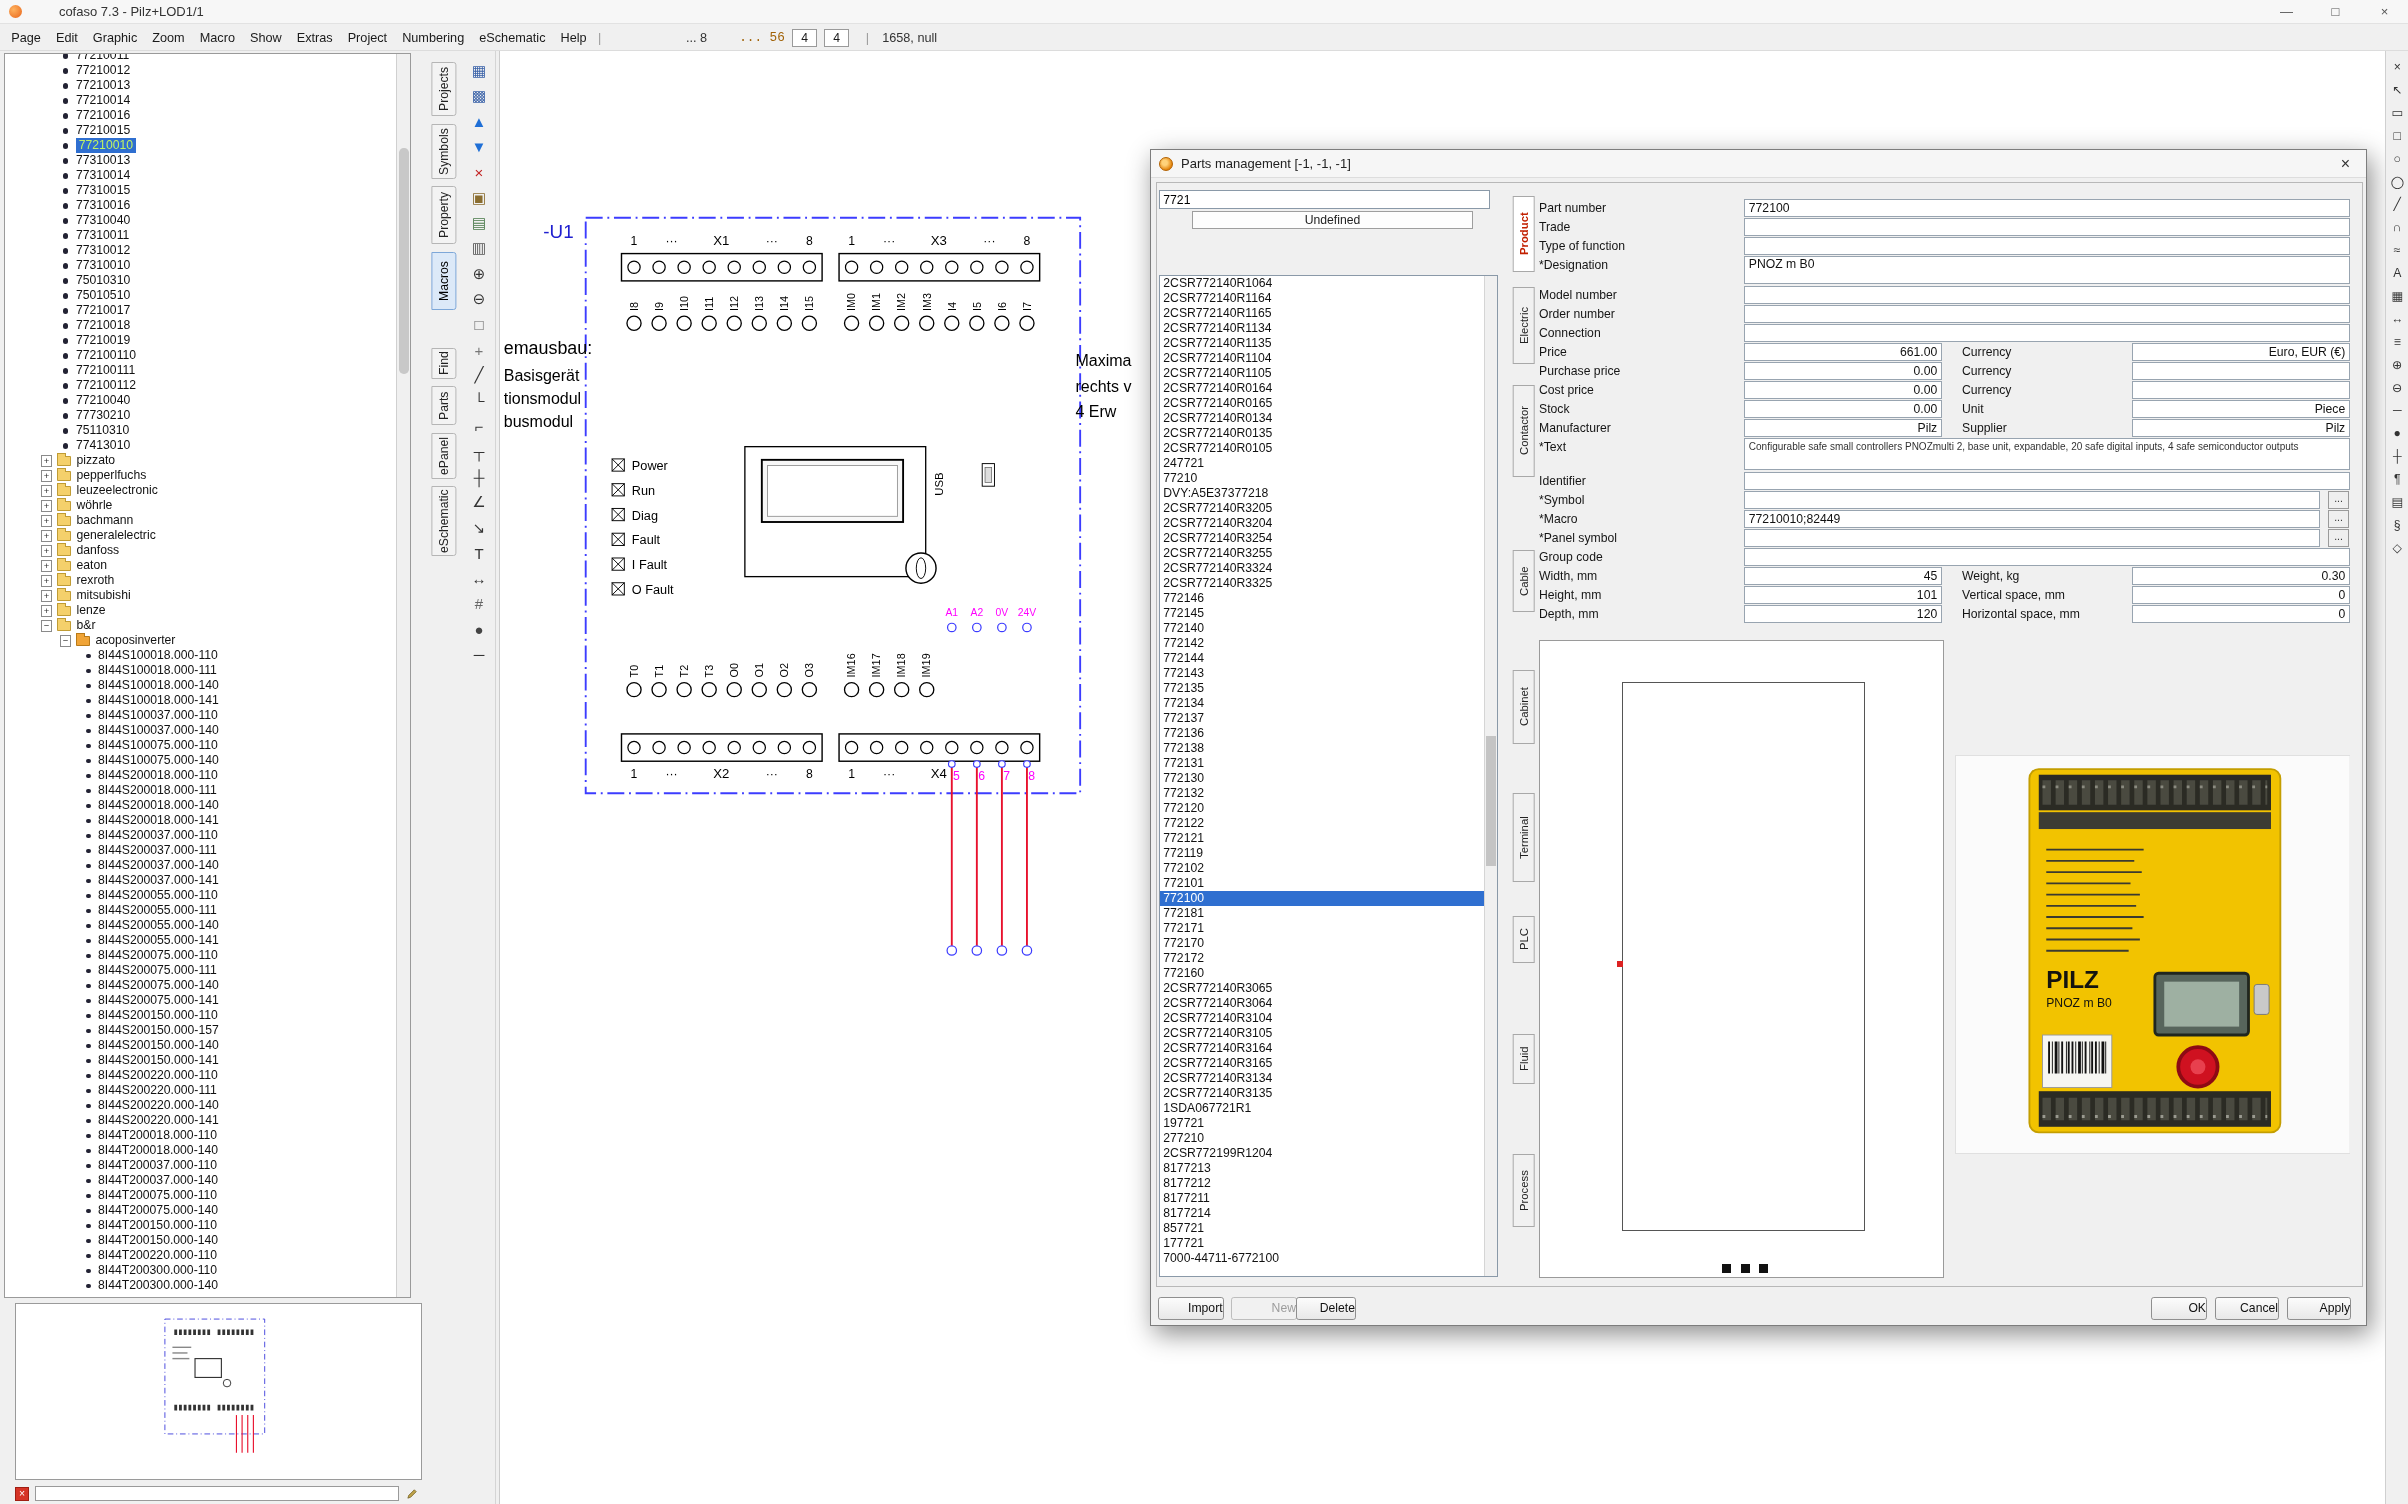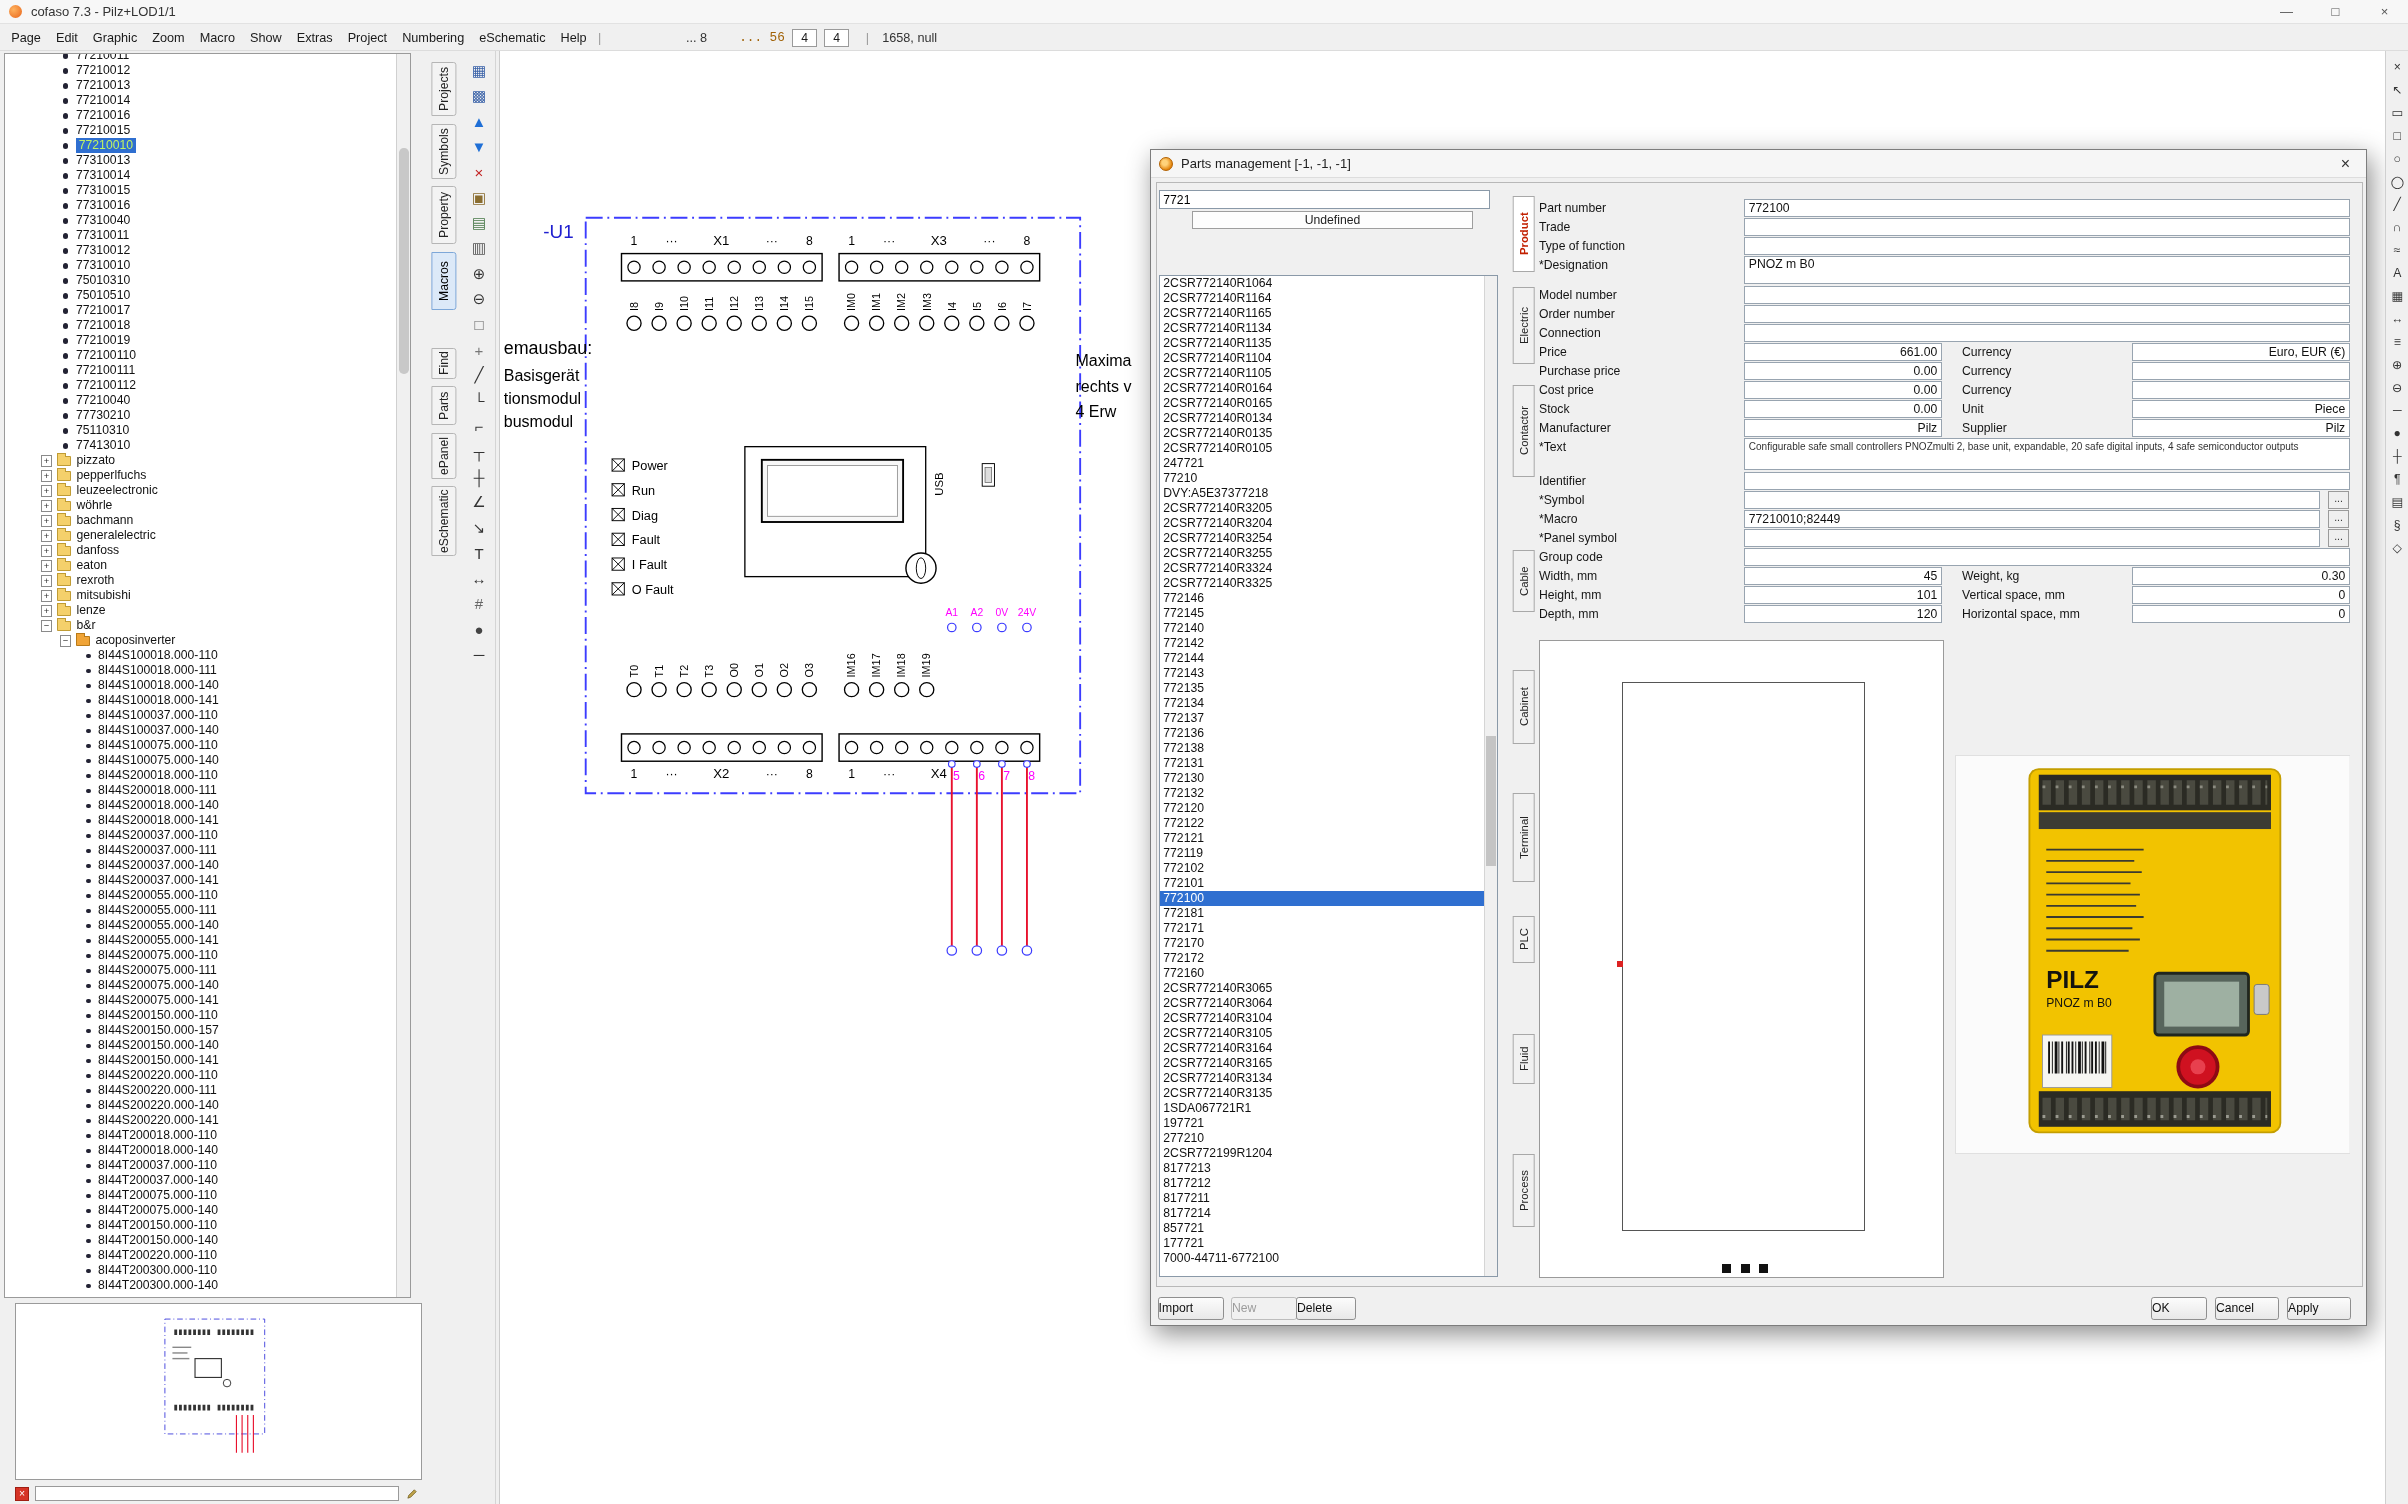--- a/index.html
+++ b/index.html
@@ -1,17 +1,17 @@
 <!DOCTYPE html>
 <html style="font-size:15px"><head>
 <meta charset="utf-8">
 <style>
 *{margin:0;padding:0;box-sizing:border-box;}
 html,body{width:2409px;height:1505px;overflow:hidden;background:#f0f0f0;font-family:"Liberation Sans","DejaVu Sans",sans-serif;}
-.titlebar{position:absolute;left:0;top:0;width:2409px;height:24px;background:#f7f7f7;border-bottom:0.9px solid #e2e2e2;display:flex;align-items:center;padding-left:9.4px;z-index:5;}
+.titlebar{position:absolute;left:0;top:0;width:2409px;height:24px;background:#f7f7f7;border-bottom:0.9px solid #e2e2e2;display:flex;align-items:center;padding-left:9.4px;z-index:5;gap:28px;}
 .app-icon{width:13px;height:13px;border-radius:50%;background:radial-gradient(circle at 35% 35%,#ffb25e,#e8641a);margin-right:8.5px;}
 .title-text{font-size:13px;color:#333;}
 .win-btns{margin-left:auto;display:flex;height:100%;}
 .win-btn{width:49px;height:100%;display:flex;align-items:center;justify-content:center;font-size:13px;color:#555;}
 .menubar{position:absolute;left:0;top:26px;width:2409px;height:24.5px;background:#f0f0f0;border-bottom:0.9px solid #dcdcdc;display:flex;align-items:center;font-size:12.7px;color:#1a1a1a;z-index:5;padding-left:3.8px;}
 .menu-items{display:flex;text-align:right;}
 .menu-item{padding:0 7.5px;}
 .mb-sep{color:#999;padding:0 3.8px;}
 .mb-field{color:#333;margin-left:81px;white-space:pre;}
 .mb-field2{color:#a16207;margin-left:32px;white-space:pre;font-family:Liberation Mono, monospace;}
@@ -78,21 +78,21 @@
 .fsingle{left:205px;width:606px;}
 .fbrowse{left:205px;width:576px;}
 .fbtn{position:absolute;left:789px;top:0;width:21px;height:18px;border:0.9px solid #9a9a9a;background:#efefef;text-align:center;font-size:10.4px;line-height:14px;color:#333;}
 .ftall{height:100%;line-height:14px;}
 .fsmalltext{font-size:10px;color:#333;line-height:11.3px;white-space:normal;padding-top:1.9px;}
 .sym-preview{position:absolute;left:388px;top:490px;width:405px;height:638px;background:#fff;border:0.9px solid #9a9a9a;}
 .sym-rect{position:absolute;left:82px;top:41px;width:243px;height:549px;border:1.4px solid #555;}
 .sym-mark{position:absolute;left:77px;top:320px;width:5.6px;height:5.6px;background:#d22;}
 .handle{position:absolute;width:8.5px;height:8.5px;background:#111;top:623px;}
 .photo-panel{position:absolute;left:804px;top:605px;width:395px;height:399px;background:#fbfbfb;border:0.9px solid #e0e0e0;}
-.btn{position:absolute;height:22.6px;border:0.9px solid #8f8f8f;background:linear-gradient(#fcfcfc,#e8e8e8);border-radius:2.8px;font-size:12.2px;text-align:left;line-height:21px;color:#111;}
+.btn{position:absolute;height:22.6px;border:0.9px solid #8f8f8f;background:linear-gradient(#fcfcfc,#e8e8e8);border-radius:2.8px;font-size:12.2px;text-align:right;line-height:21px;color:#111;}
 .btn.disabled{color:#9c9c9c;border-color:#bdbdbd;background:#f1f1f1;}
 svg text{font-family:"Liberation Sans","DejaVu Sans",sans-serif;}
 </style>
 </head>
 <body>
 
 <div class="titlebar">
   <span class="app-icon"></span>
   <span class="title-text">cofaso 7.3 - Pilz+LOD1/1</span>
   <div class="win-btns">

